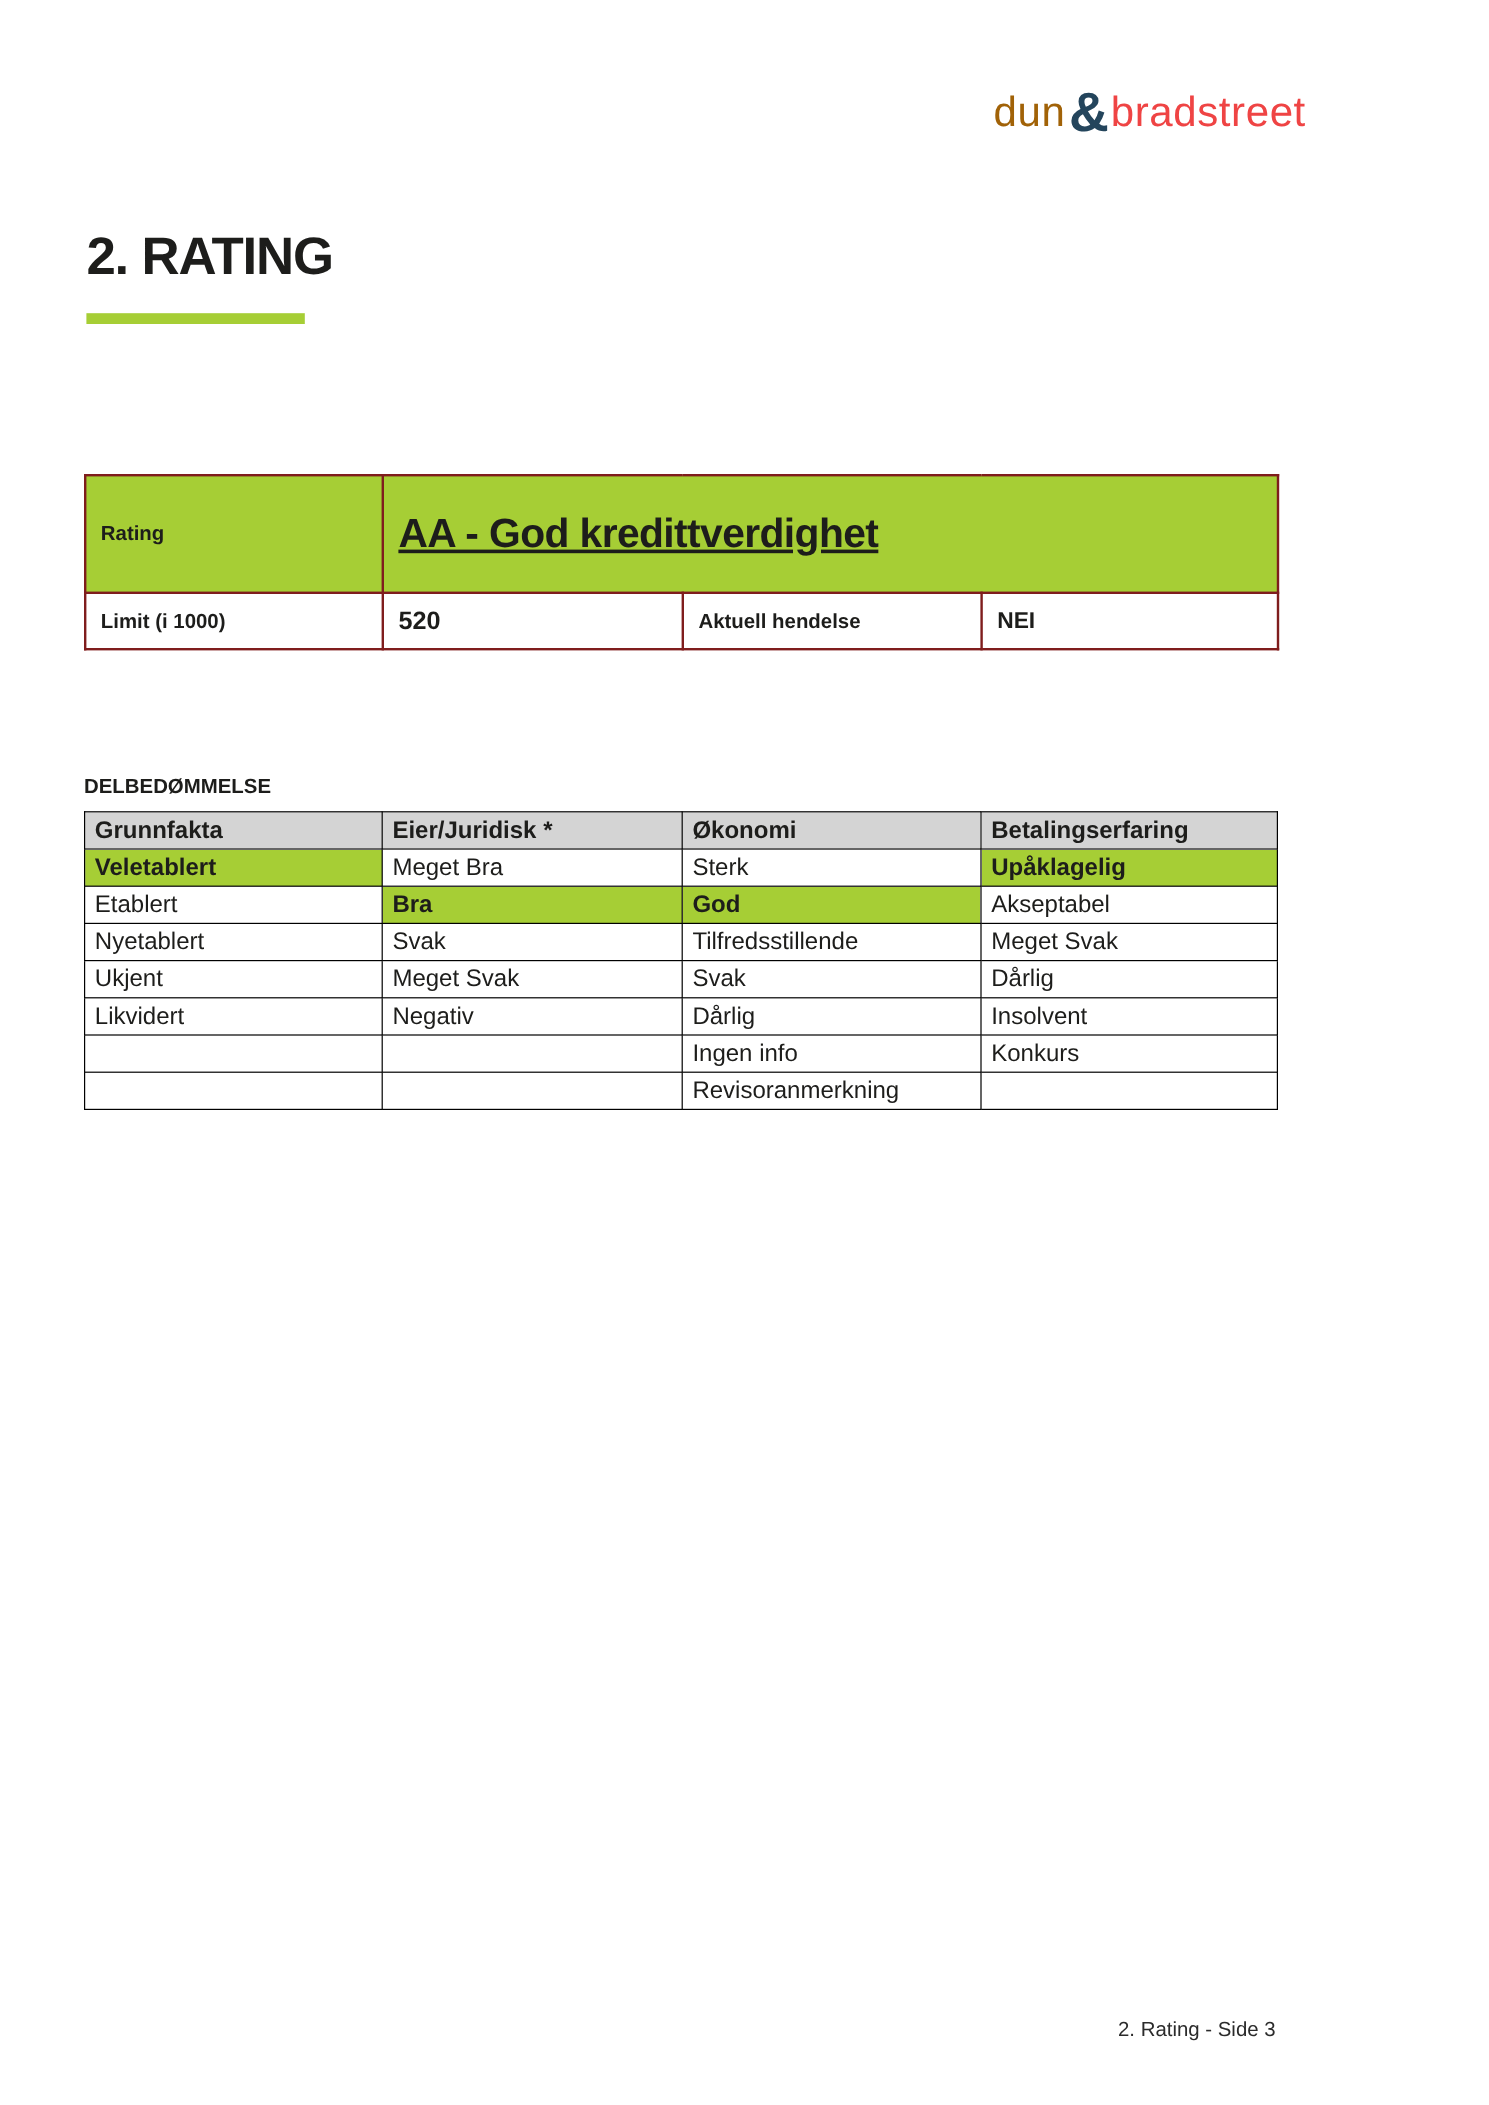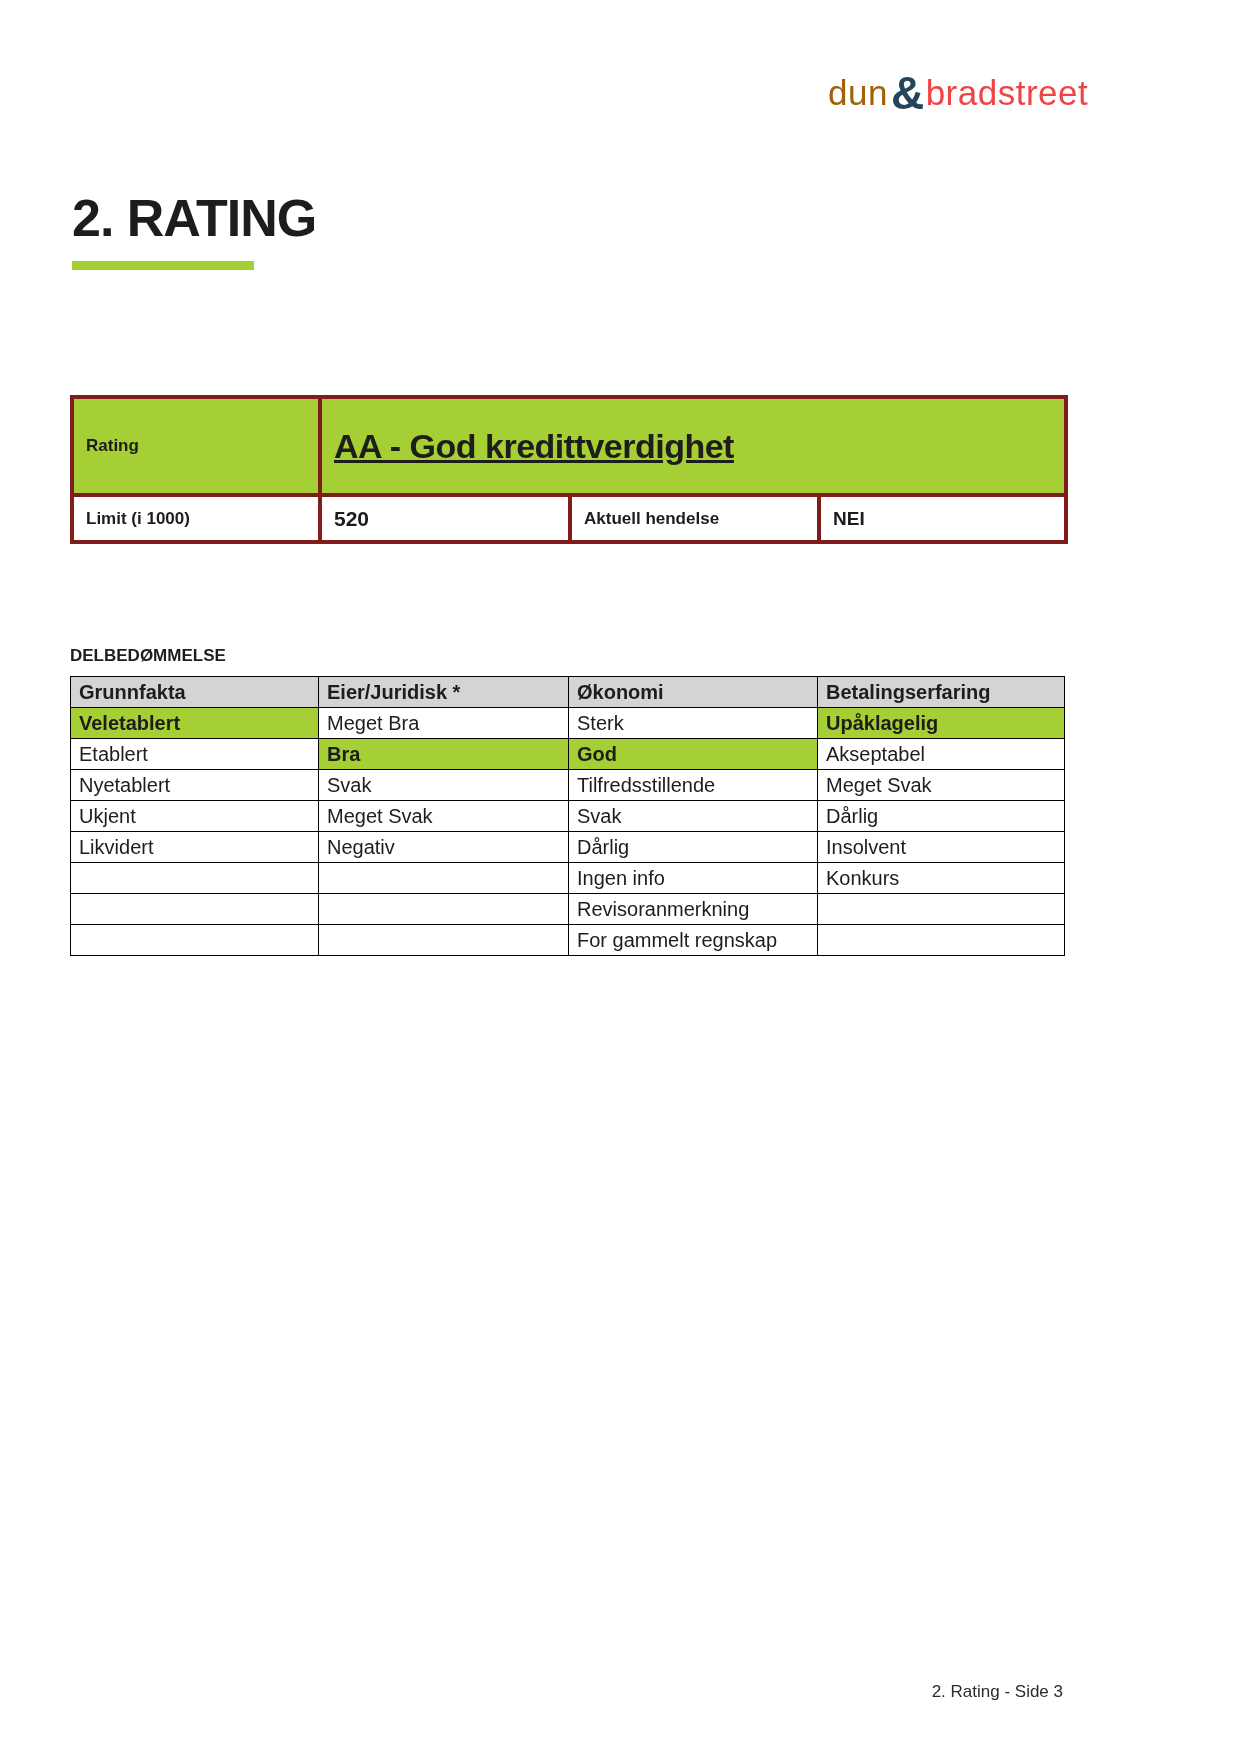--- a/index.html
+++ b/index.html
@@ -33,21 +33,21 @@
     top: 4px;
     margin: 0 1px 0 3px;
   }
   .logo .brad { color: #ef4444; }
 
   
   .h1 {
     position: absolute;
     left: 72px;
     top: 192px;
-    font-size: 52px;
+    font-size: 44px;
     line-height: 1;
     font-weight: bold;
     letter-spacing: -1px;
     color: #1d1d1b;
   }
   .h1-rule {
     position: absolute;
     left: 72px;
     top: 261px;
     width: 182px;
@@ -57,21 +57,21 @@
 
   
   table { border-collapse: collapse; table-layout: fixed; }
   .rating-table {
     position: absolute;
     left: 70px;
     top: 395px;
     width: 994px;
   }
   .rating-table td {
-    border: 4px solid #7f1d1d;
+    border: 2px solid #7f1d1d;
     padding: 0 0 0 12px;
     vertical-align: middle;
   }
   .rating-table .row-main td { background: #a6ce35; height: 98px; }
   .rating-table .row-sub td  { background: #ffffff; height: 47px; }
   .cell-rating-label   { font-size: 17px; font-weight: bold; }
   .cell-rating-value   { font-size: 34px; font-weight: bold; letter-spacing: -0.5px; text-decoration: underline; }
   .cell-limit-label    { font-size: 17px; font-weight: bold; }
   .cell-limit-value    { font-size: 21px; font-weight: bold; }
   .cell-event-label    { font-size: 17px; font-weight: bold; }
@@ -203,24 +203,18 @@
       <td></td>
       <td>Ingen info</td>
       <td>Konkurs</td>
     </tr>
     <tr>
       <td></td>
       <td></td>
       <td>Revisoranmerkning</td>
       <td></td>
     </tr>
-    <tr>
-      <td></td>
-      <td></td>
-      <td>For gammelt regnskap</td>
-      <td></td>
-    </tr>
   </tbody>
     </table>
 
   <div class="footer">2. Rating - Side 3</div>
 
 </div>
 
 </body></html>

